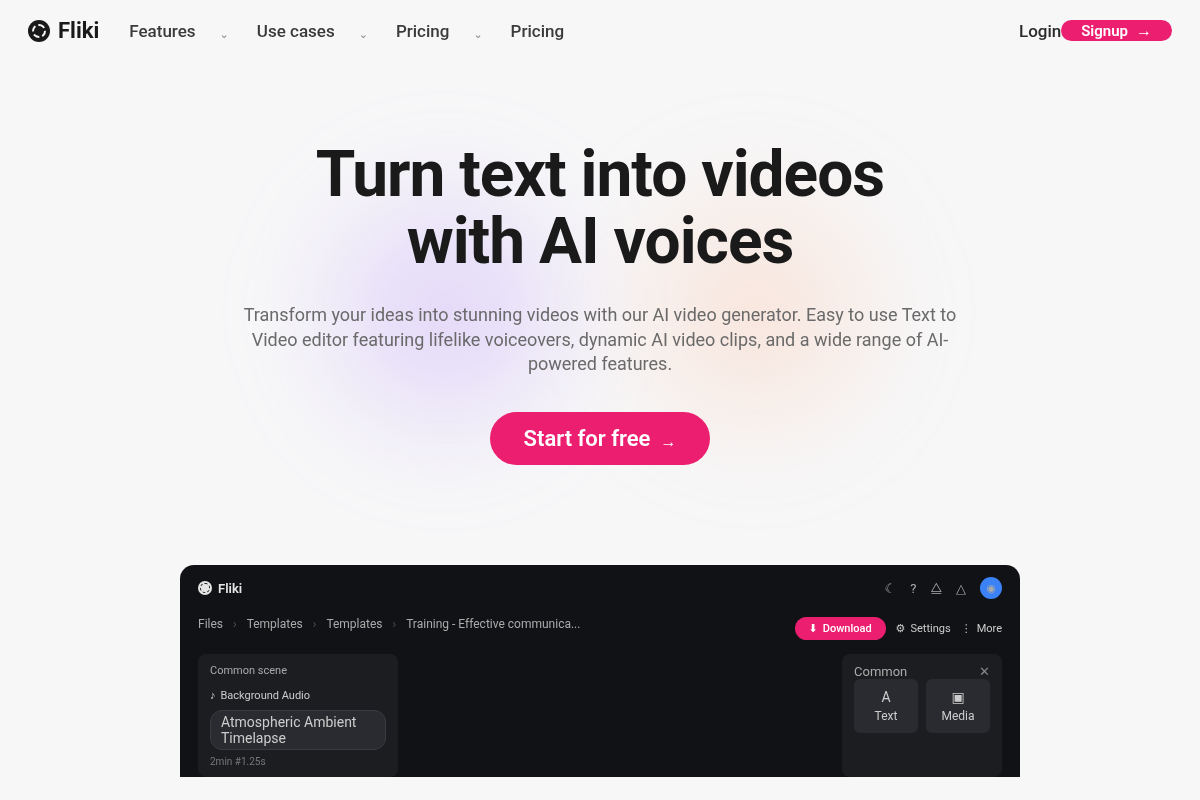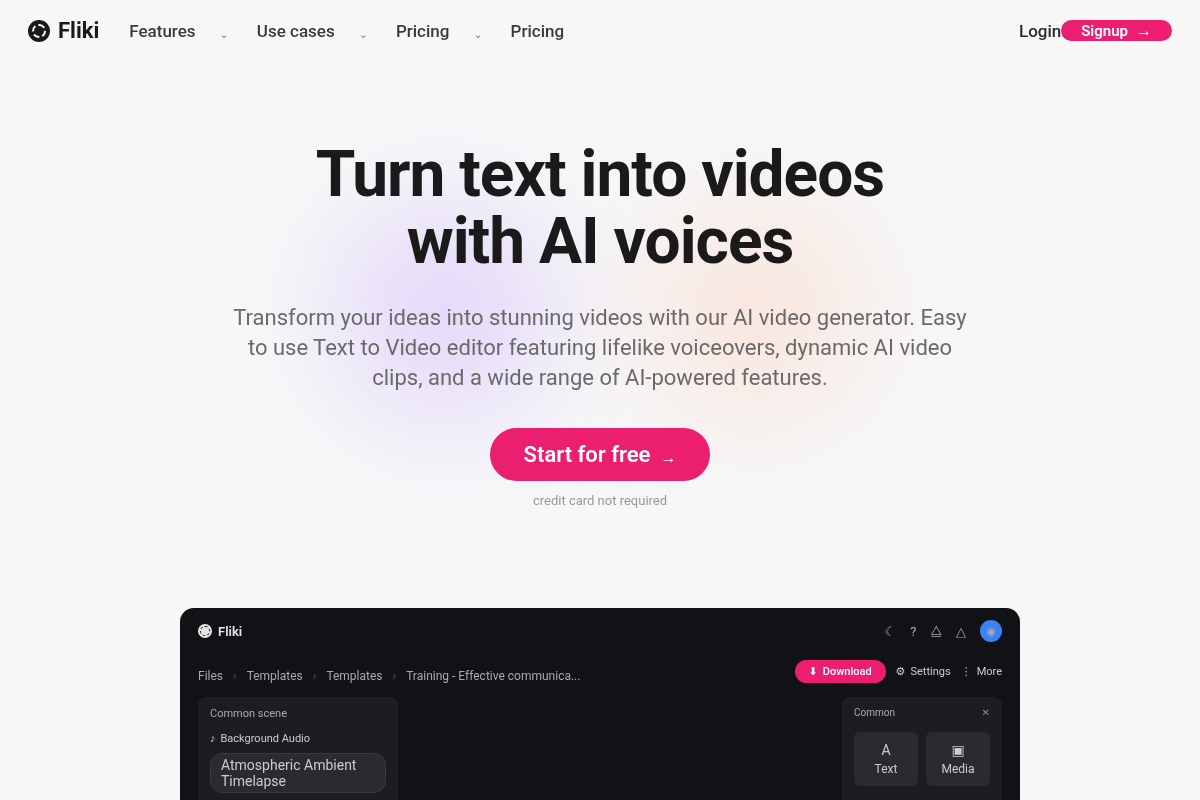--- a/index.html
+++ b/index.html
@@ -14,46 +14,46 @@
 .nav-right{display:flex;align-items:center;}
 .login{font-size:17px;font-weight:500;color:#2a2a2a;cursor:pointer}
 .signup-btn{background:#ec1e6f;color:#fff;padding:1px 20px;border-radius:22px;font-size:15px;font-weight:600;display:flex;align-items:flex-end;gap:8px;cursor:pointer}
 .arrow{font-size:16px}
 .hero{text-align:center;padding:80px 20px 40px;position:relative}
 .glow{position:absolute;inset:0;pointer-events:none;z-index:0}
 .glow::before{content:'';position:absolute;left:22%;top:8%;width:340px;height:340px;background:radial-gradient(circle,rgba(180,140,255,0.35),transparent 70%);filter:blur(40px)}
 .glow::after{content:'';position:absolute;right:22%;top:15%;width:340px;height:340px;background:radial-gradient(circle,rgba(255,180,140,0.3),transparent 70%);filter:blur(40px)}
 .hero>*{position:relative;z-index:1}
 h1{font-size:64px;font-weight:700;line-height:1.05;color:#1a1a1a;letter-spacing:-1px}
-.sub{font-size:22px;color:#6a6a6a;margin-top:28px;max-width:740px;margin-left:auto;margin-right:auto;line-height:1.35}
+.sub{font-size:18px;color:#6a6a6a;margin-top:28px;max-width:740px;margin-left:auto;margin-right:auto;line-height:1.35}
 .cta{background:#ec1e6f;color:#fff;padding:14px 34px;border-radius:30px;font-size:22px;font-weight:600;display:inline-flex;align-items:flex-end;gap:10px;margin-top:36px;cursor:pointer}
 .note{font-size:13px;color:#999;margin-top:12px}
 .app{width:840px;margin:60px auto 0;background:#111215;border-radius:14px 14px 0 0;overflow:hidden;color:#e5e5e5}
 .app-top{display:flex;align-items:center;padding:12px 18px;font-size:13px}
 .app-logo{display:flex;align-items:center;gap:6px;font-weight:600;font-size:13px}
 .app-logo-icon{width:14px;height:14px;background:#e5e5e5;border-radius:50%;position:relative}
 .app-logo-icon::after{content:'';position:absolute;inset:2px;border:1.5px dashed #111215;border-radius:50%}
 .app-icons{margin-left:auto;display:flex;gap:14px;align-items:center;color:#aaa;font-size:13px}
 .app-icon{cursor:pointer}
 .avatar{width:22px;height:22px;background:#3b82f6;border-radius:50%;display:flex;align-items:center;justify-content:center;font-size:11px}
-.app-bar{display:flex;align-items:flex-end;padding:6px 18px 14px;gap:10px;font-size:12px;color:#aaa}
+.app-bar{display:flex;align-items:flex-start;padding:6px 18px 14px;gap:10px;font-size:12px;color:#aaa}
 .crumb{cursor:pointer}
 .sep{color:#555}
 .app-actions{margin-left:auto;display:flex;gap:10px;align-items:center}
 .dl-btn{background:#ec1e6f;color:#fff;padding:5px 14px;border-radius:14px;font-size:11px;font-weight:500;display:flex;align-items:center;gap:5px;cursor:pointer}
 .sm-btn{display:flex;align-items:center;gap:5px;color:#ccc;font-size:11px;cursor:pointer}
 .app-body{display:flex;gap:14px;padding:0 18px}
 .panel-l{width:200px;background:#1c1d21;border-radius:8px;padding:10px 12px}
 .panel-l-title{font-size:11px;color:#aaa;margin-bottom:8px}
 .panel-l-item{font-size:11px;color:#ccc;padding:4px 0;display:flex;align-items:center;gap:5px}
 .tag{display:inline-block;background:#2a2b30;border:1px solid #3a3b40;padding:3px 10px;border-radius:12px;font-size:14px;color:#ccc;margin-top:4px}
 .time{font-size:10px;color:#777;margin-top:6px}
 .panel-c{flex:1;height:70px}
 .panel-r{width:160px;background:#1c1d21;border-radius:8px;padding:10px 12px}
-.panel-r-top{display:flex;justify-content:space-between;align-items:center;font-size:10px;color:#aaa;margin-bottom:14px}
+.panel-r-top{display:flex;justify-content:space-between;align-items:center;font-size:13px;color:#aaa;margin-bottom:0}
 .close-x{cursor:pointer;color:#888}
 .tiles{display:flex;gap:8px}
 .tile{flex:1;background:#2a2b30;border-radius:6px;padding:10px 6px;text-align:center;cursor:pointer}
 .tile-icon{font-size:14px;color:#ccc;margin-bottom:4px}
 .tile-label{font-size:12px;color:#ccc}
 </style>
 </head>
 <body>
 
 <nav class="nav">
@@ -91,21 +91,20 @@
   <div class="glow"></div>
   <h1>
     <div>Turn text into videos</div>
     <div>with AI voices</div>
   </h1>
   <p class="sub">Transform your ideas into stunning videos with our AI video generator. Easy to use Text to Video editor featuring lifelike voiceovers, dynamic AI video clips, and a wide range of AI-powered features.</p>
   <div class="cta">
       <span>Start for free</span>
       <span class="arrow">→</span>
     </div>
-  <p class="note">credit card not required</p>
 </section>
 
 <div class="app">
   <div class="app-top">
     <div class="app-logo">
       <span class="app-logo-icon"></span>
       <span>Fliki</span>
     </div>
     <div class="app-icons">
       <span class="app-icon">☾</span>

